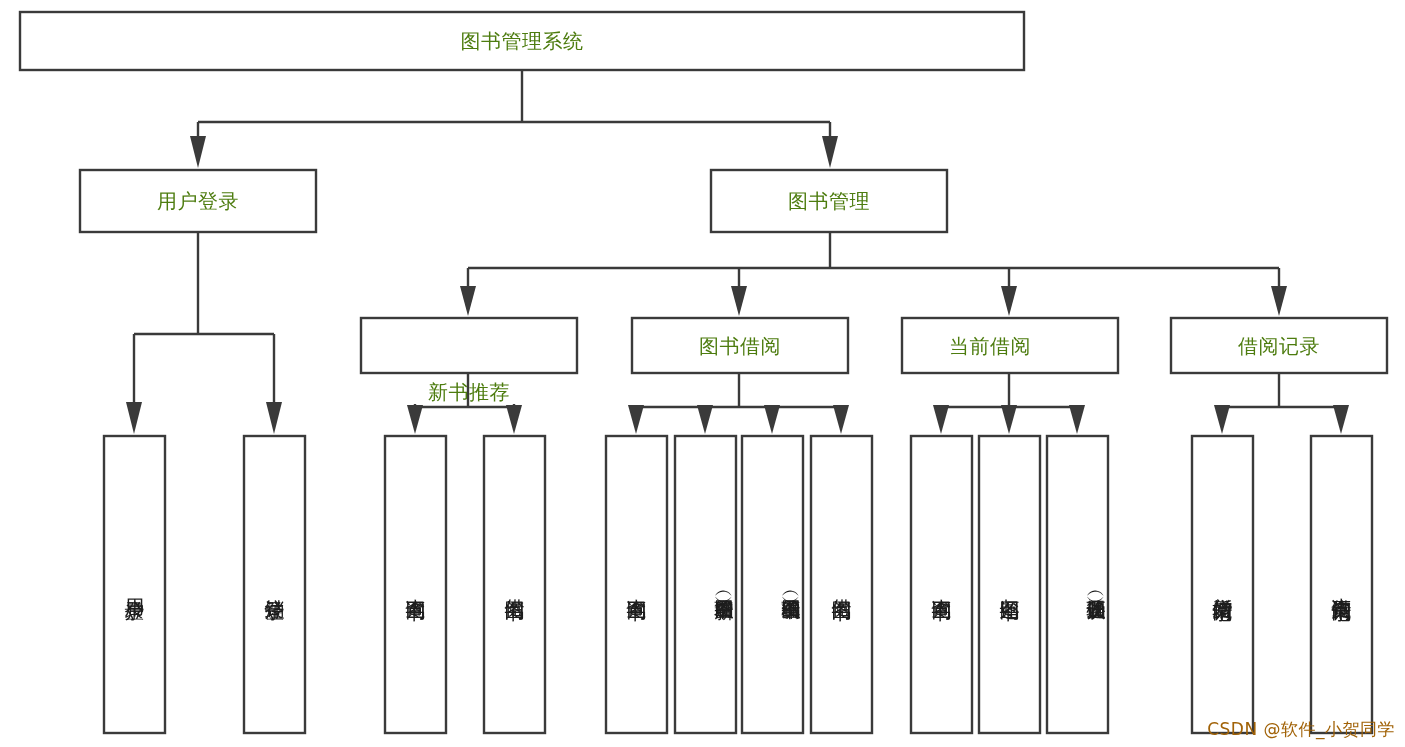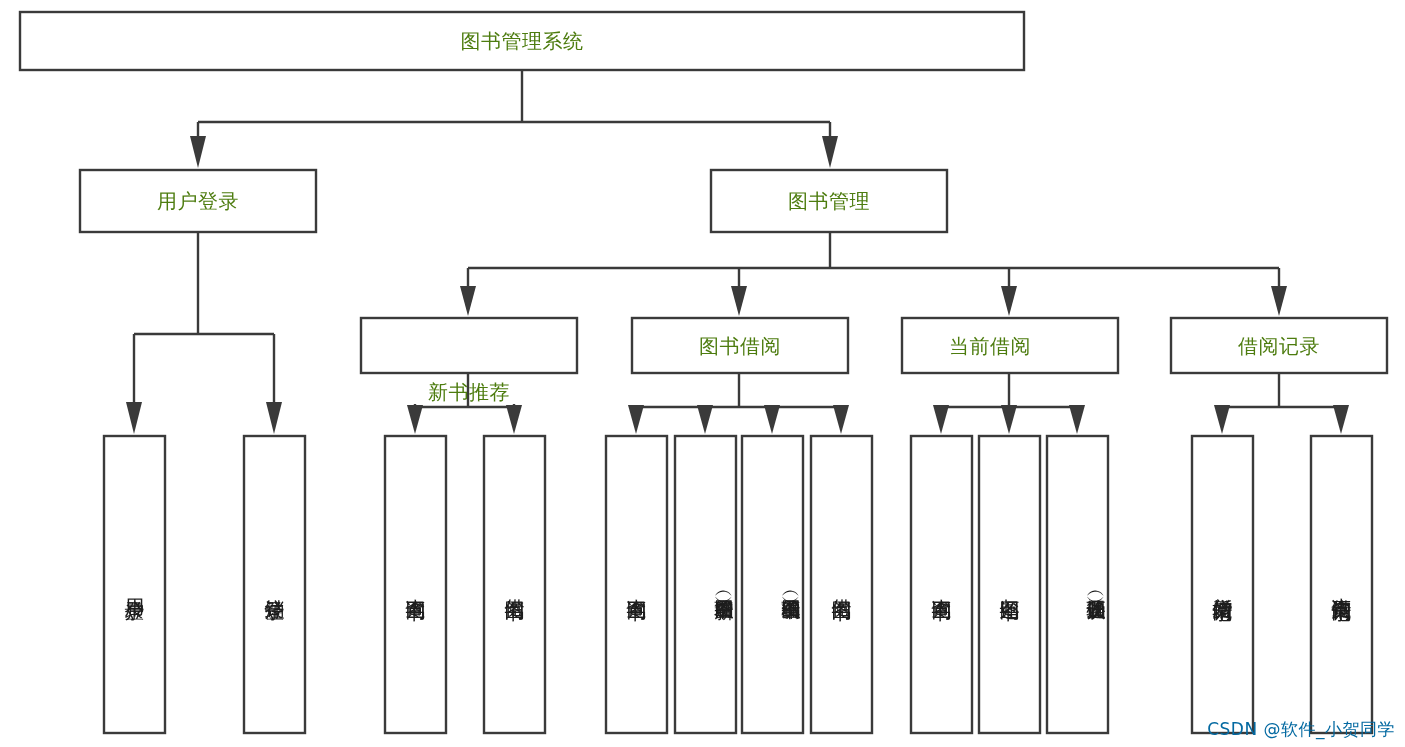--- a/index.html
+++ b/index.html
@@ -69,21 +69,21 @@
   }
   .node-label-v.tight {
     font-size: 19px;
     letter-spacing: 0px;
   }
   .watermark {
     position: absolute;
     right: 10px;
     bottom: 6px;
     font-size: 17px;
-    color: #0369a1;
+    color: #a16207;
     letter-spacing: 0.5px;
     white-space: nowrap;
   }
 </style>
 </head>
 <body>
 
 <div id="diagram-root">
 
   <svg class="flow" viewBox="0 0 1405 747">

